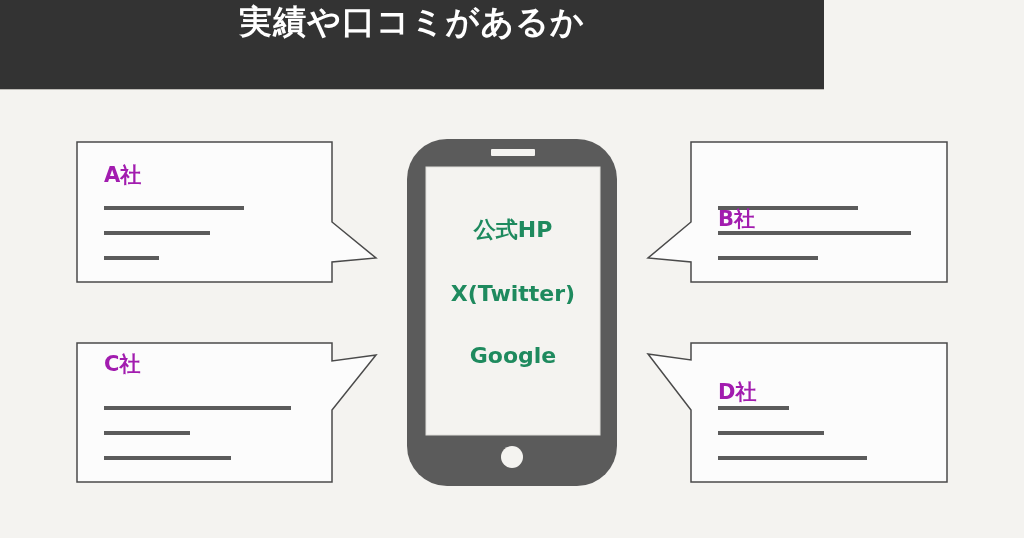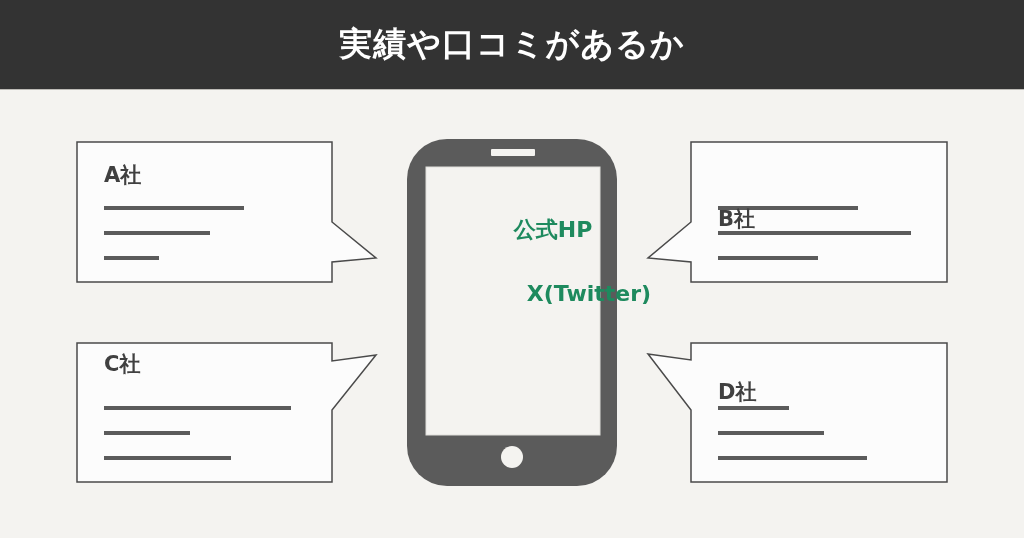--- a/index.html
+++ b/index.html
@@ -2,36 +2,36 @@
 <html><head>
 <meta charset="utf-8">
 <style>
   html, body { margin: 0; padding: 0; }
   body {
     width: 1024px; height: 538px; position: relative; overflow: hidden;
     background: #f4f3f0;
     font-family: "DejaVu Sans", "Liberation Sans", sans-serif;
   }
   .header {
-    position: absolute; left: 0; top: 0; width: 1024px; height: 89px;
+    position: absolute; left: 0; top: 0; width: 824px; height: 89px;
     background: #333333;
-    display: flex; align-items: center; justify-content: center;
+    display: flex; justify-content: center;
     border-bottom: 1px solid #bdbbb6;
   }
   .header-title {
     color: #ffffff; font-size: 33px; font-weight: bold; letter-spacing: 1px;
   }
   svg.canvas { position: absolute; left: 0; top: 0; }
   .bubble-label {
-    position: absolute; font-size: 21px; font-weight: bold; color: #404040;
+    position: absolute; font-size: 21px; font-weight: bold; color: #a21caf;
     line-height: 1;
   }
   .screen-text {
     position: absolute; left: 426px; width: 174px; text-align: center;
-    color: #1e8a5e; font-weight: bold; font-size: 22px; line-height: 1.05; margin-left: 40px;
+    color: #1e8a5e; font-weight: bold; font-size: 22px; line-height: 1.05;
   }
 </style>
 </head>
 <body>
 
 <div class="header">
   <span class="header-title">実績や口コミがあるか</span>
 </div>
 
 <svg class="canvas" width="1024" height="538" viewBox="0 0 1024 538">
@@ -79,15 +79,16 @@
     <circle cx="512" cy="457" r="11" fill="#f4f3f0"></circle>
   </g>
 </svg>
 
 <div class="bubble-label" style="left:104px; top:165px;">A社</div>
 <div class="bubble-label" style="left:718px; top:165px;margin-top:44px;">B社</div>
 <div class="bubble-label" style="left:104px; top:354px;">C社</div>
 <div class="bubble-label" style="left:718px; top:382px;">D社</div>
 
 <div class="screen-text" style="top:218px;">公式HP</div>
-<div class="screen-text" style="top:282px;padding-left:36px;">X(Twitter)</div>
+<div class="screen-text" style="top:282px;">X(Twitter)</div>
 <div class="screen-text" style="top:344px;">
+  <div>Google</div>
 </div>
 
 </body></html>

